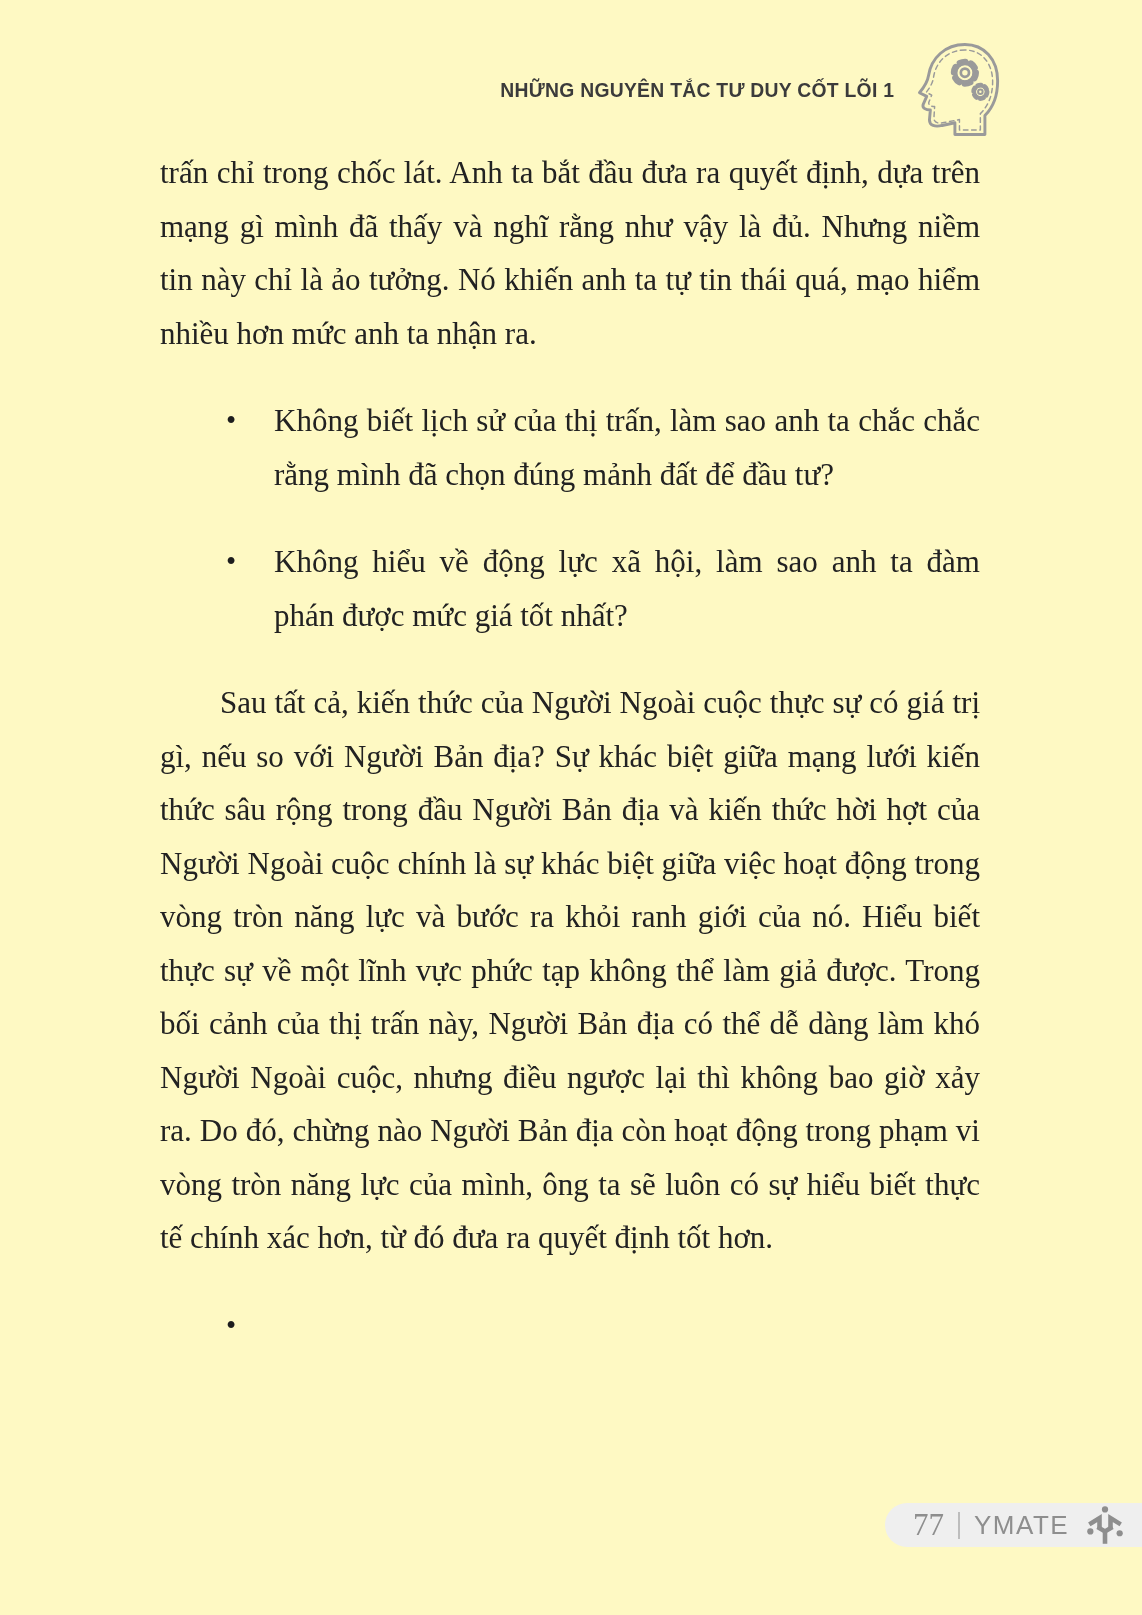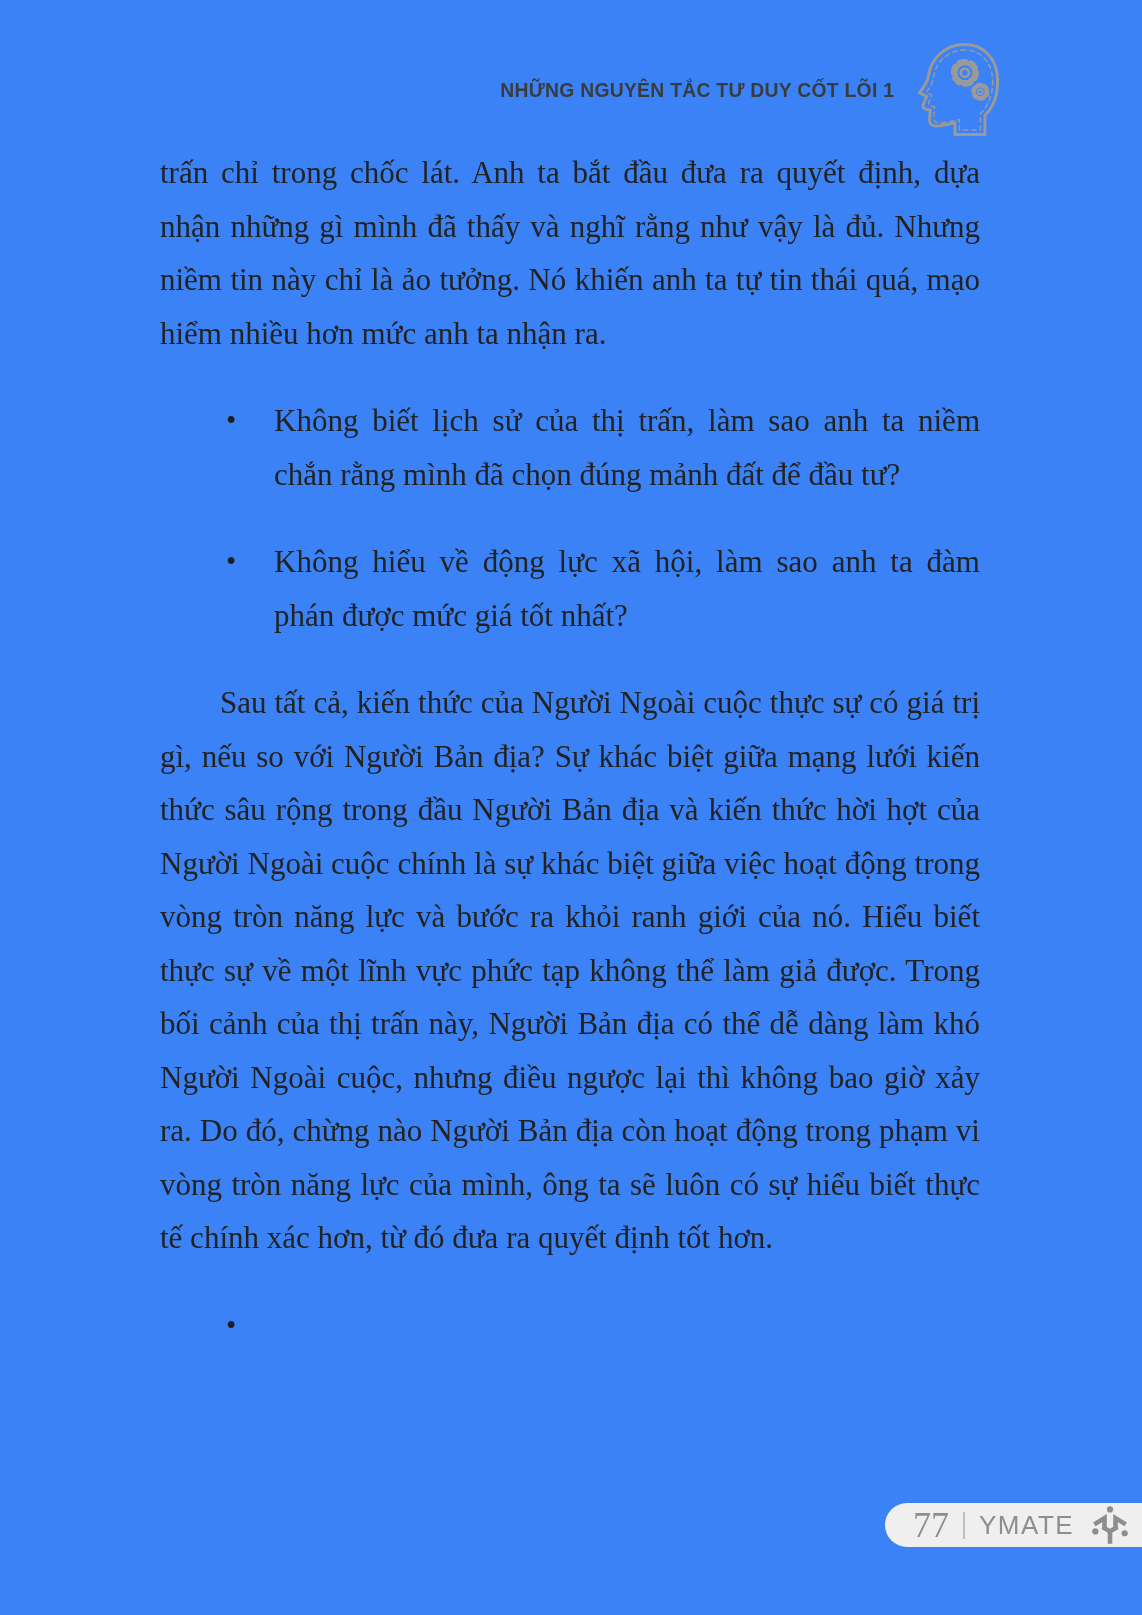--- a/index.html
+++ b/index.html
@@ -1,19 +1,19 @@
 <!DOCTYPE html>
 <html lang="vi"><head>
 <meta charset="utf-8">
 <style>
   html,body{margin:0;padding:0;background:#fff;}
   .page{
     position:relative;
     width:1142px;height:1615px;
-    background:#3b82f6;
+    background:#fef9c3;
     overflow:hidden;
     font-family:"Liberation Serif","DejaVu Serif",serif;
     color:#222;
   }
   
   .header{
     position:absolute;top:40px;left:0;right:142px;
     display:flex;justify-content:flex-end;align-items:center;gap:14px;
     height:100px;
   }
@@ -43,21 +43,21 @@
   .footer-pill{
     position:absolute;
     left:885px;right:-30px;top:1503px;height:44px;
     background:#efefef;
     border-radius:22px;
     display:flex;align-items:center;
     padding-left:28px;gap:14px;
   }
   .page-number{
     font-family:"Liberation Serif","DejaVu Serif",serif;
-    font-size:36px;color:#8e8e8e;
+    font-size:31px;color:#8e8e8e;
   }
   .footer-divider{width:2px;height:27px;background:#bdbdbd;}
   .brand-name{
     font-family:"Liberation Sans","DejaVu Sans",sans-serif;
     font-weight:normal;font-size:26px;letter-spacing:1.5px;color:#8e8e8e;
   }
   .brand-logo{width:44px;height:44px;flex:none;}
 </style>
 </head>
 <body>
@@ -110,25 +110,25 @@
           <circle cx="79" cy="57" r="7.5" stroke-width="5" stroke-dasharray="4 4"></circle>
           <circle cx="79" cy="57" r="6" stroke-width="2.5"></circle>
           <circle cx="79" cy="57" r="2.5" stroke-width="2.2"></circle>
         </g>
       </g>
     </svg>
   </div>
 
   <div class="content">
 
-    <p class="para">trấn chỉ trong chốc lát. Anh ta bắt đầu đưa ra quyết định, dựa nhận những gì mình đã thấy và nghĩ rằng như vậy là đủ. Nhưng niềm tin này chỉ là ảo tưởng. Nó khiến anh ta tự tin thái quá, mạo hiểm nhiều hơn mức anh ta nhận ra.</p>
+    <p class="para">trấn chỉ trong chốc lát. Anh ta bắt đầu đưa ra quyết định, dựa trên mạng gì mình đã thấy và nghĩ rằng như vậy là đủ. Nhưng niềm tin này chỉ là ảo tưởng. Nó khiến anh ta tự tin thái quá, mạo hiểm nhiều hơn mức anh ta nhận ra.</p>
 
     <div class="bullet">
       <span class="marker">•</span>
-      <div class="btext">Không biết lịch sử của thị trấn, làm sao anh ta niềm chắn rằng mình đã chọn đúng mảnh đất để đầu tư?</div>
+      <div class="btext">Không biết lịch sử của thị trấn, làm sao anh ta chắc chắc rằng mình đã chọn đúng mảnh đất để đầu tư?</div>
     </div>
 
     <div class="bullet">
       <span class="marker">•</span>
       <div class="btext">Không hiểu về động lực xã hội, làm sao anh ta đàm phán được mức giá tốt nhất?</div>
     </div>
 
     <p class="para indent spacer-top">Sau tất cả, kiến thức của Người Ngoài cuộc thực sự có giá trị gì, nếu so với Người Bản địa? Sự khác biệt giữa mạng lưới kiến thức sâu rộng trong đầu Người Bản địa và kiến thức hời hợt của Người Ngoài cuộc chính là sự khác biệt giữa việc hoạt động trong vòng tròn năng lực và bước ra khỏi ranh giới của nó. Hiểu biết thực sự về một lĩnh vực phức tạp không thể làm giả được. Trong bối cảnh của thị trấn này, Người Bản địa có thể dễ dàng làm khó Người Ngoài cuộc, nhưng điều ngược lại thì không bao giờ xảy ra. Do đó, chừng nào Người Bản địa còn hoạt động trong phạm vi vòng tròn năng lực của mình, ông ta sẽ luôn có sự hiểu biết thực tế chính xác hơn, từ đó đưa ra quyết định tốt hơn.</p>
 
     <div class="bullet">

